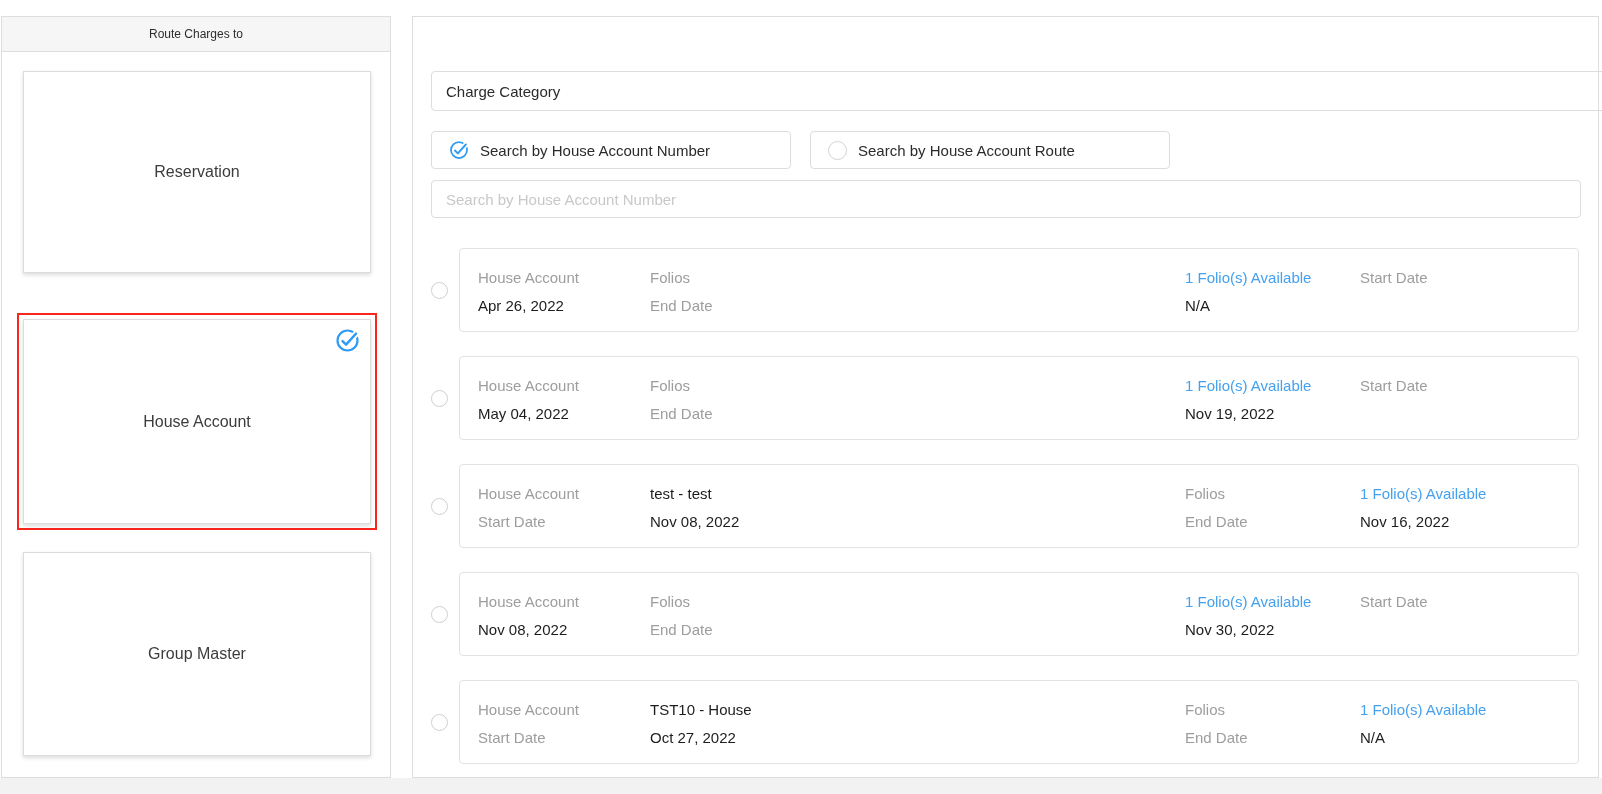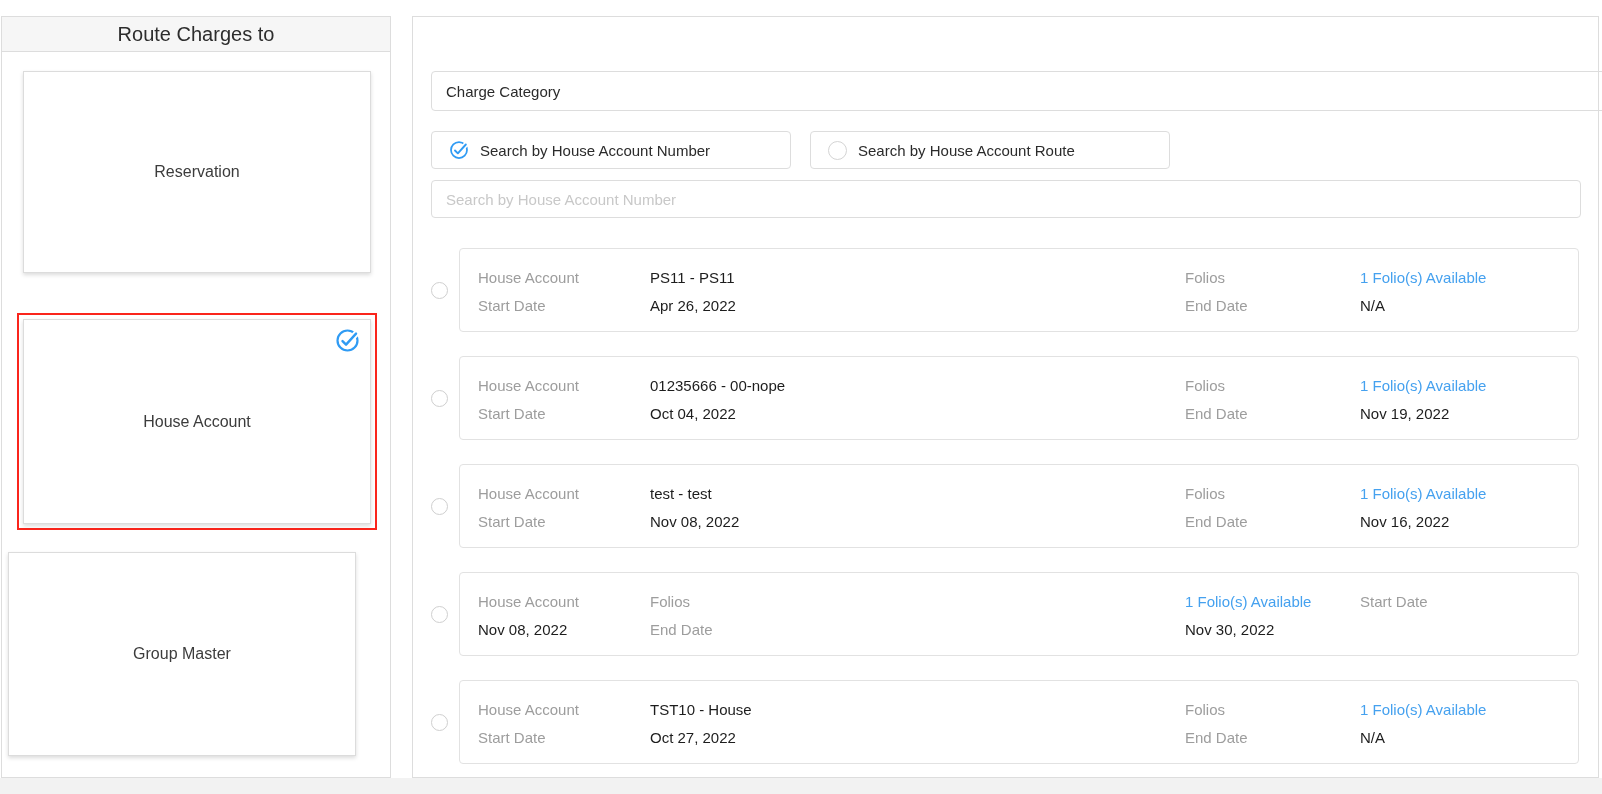--- a/index.html
+++ b/index.html
@@ -14,37 +14,37 @@
     background:#ffffff;
     font-family:"Liberation Sans", sans-serif;
     -webkit-font-smoothing:antialiased;
   }
   .panel{position:absolute;top:16px;background:#fff;border:1px solid #dddddd;}
   .left-panel{left:1px;width:390px;height:762px;}
   .right-panel{left:412px;width:1187px;height:762px;}
   .panel-header{
     height:35px;background:#f6f6f6;border-bottom:1px solid #dddddd;
     display:flex;align-items:center;justify-content:center;
-    font-size:20px;color:#2d2d2d;
+    font-size:12px;color:#2d2d2d;
   }
   
   .route-cards{position:relative;height:calc(100% - 35px);}
   .route-card{
     background:#fff;border:1px solid #dcdcdc;
     box-shadow:0 2px 4px rgba(0,0,0,.14);
     display:flex;align-items:center;justify-content:center;
     font-size:16px;color:#3c3c3c;cursor:pointer;
   }
   .card-reservation{position:absolute;left:21px;top:19px;width:348px;height:202px;}
   .selected-wrap{
     position:absolute;left:15px;top:261px;width:360px;height:217px;
     border:2px solid var(--selected-red);padding:4px;cursor:pointer;
   }
   .selected-wrap .route-card{position:relative;width:100%;height:100%;}
-  .card-groupmaster{position:absolute;left:6px;top:500px;width:348px;height:204px;}
+  .card-groupmaster{position:absolute;left:21px;top:500px;width:348px;height:204px;}
   .card-check{
     position:absolute;top:8px;right:10px;width:25px;height:25px;
     color:var(--accent-blue);
   }
   
   .check-icon{display:block;}
   
   .cc-box{
     position:absolute;left:18px;top:54px;width:1379px;height:40px;
     border:1px solid #dddddd;border-radius:4px;
@@ -150,39 +150,37 @@
   </div>
 
   <input class="search-input" type="text" placeholder="Search by House Account Number" style="">
 
   <div class="list">
 
     <div class="list-row">
       <span class="row-radio"></span>
       <div class="row-card">
         <span class="lbl">House Account</span>
-        <span class="val">PS11 - PS11</span>
         <span class="lbl">Folios</span>
         <a class="folio-link">1 Folio(s) Available</a>
         <span class="lbl">Start Date</span>
         <span class="val">Apr 26, 2022</span>
         <span class="lbl">End Date</span>
         <span class="val">N/A</span>
       </div>
     </div>
 
     <div class="list-row">
       <span class="row-radio"></span>
       <div class="row-card">
         <span class="lbl">House Account</span>
-        <span class="val">01235666 - 00-nope</span>
-        <span class="lbl">Folios</span>
-        <a class="folio-link">1 Folio(s) Available</a>
-        <span class="lbl">Start Date</span>
-        <span class="val">Oct 04, 2022</span>
+        <span class="lbl">Folios</span>
+        <a class="folio-link">1 Folio(s) Available</a>
+        <span class="lbl">Start Date</span>
+        <span class="val">May 04, 2022</span>
         <span class="lbl">End Date</span>
         <span class="val">Nov 19, 2022</span>
       </div>
     </div>
 
     <div class="list-row">
       <span class="row-radio"></span>
       <div class="row-card">
         <span class="lbl">House Account</span>
         <span class="val">test - test</span>

